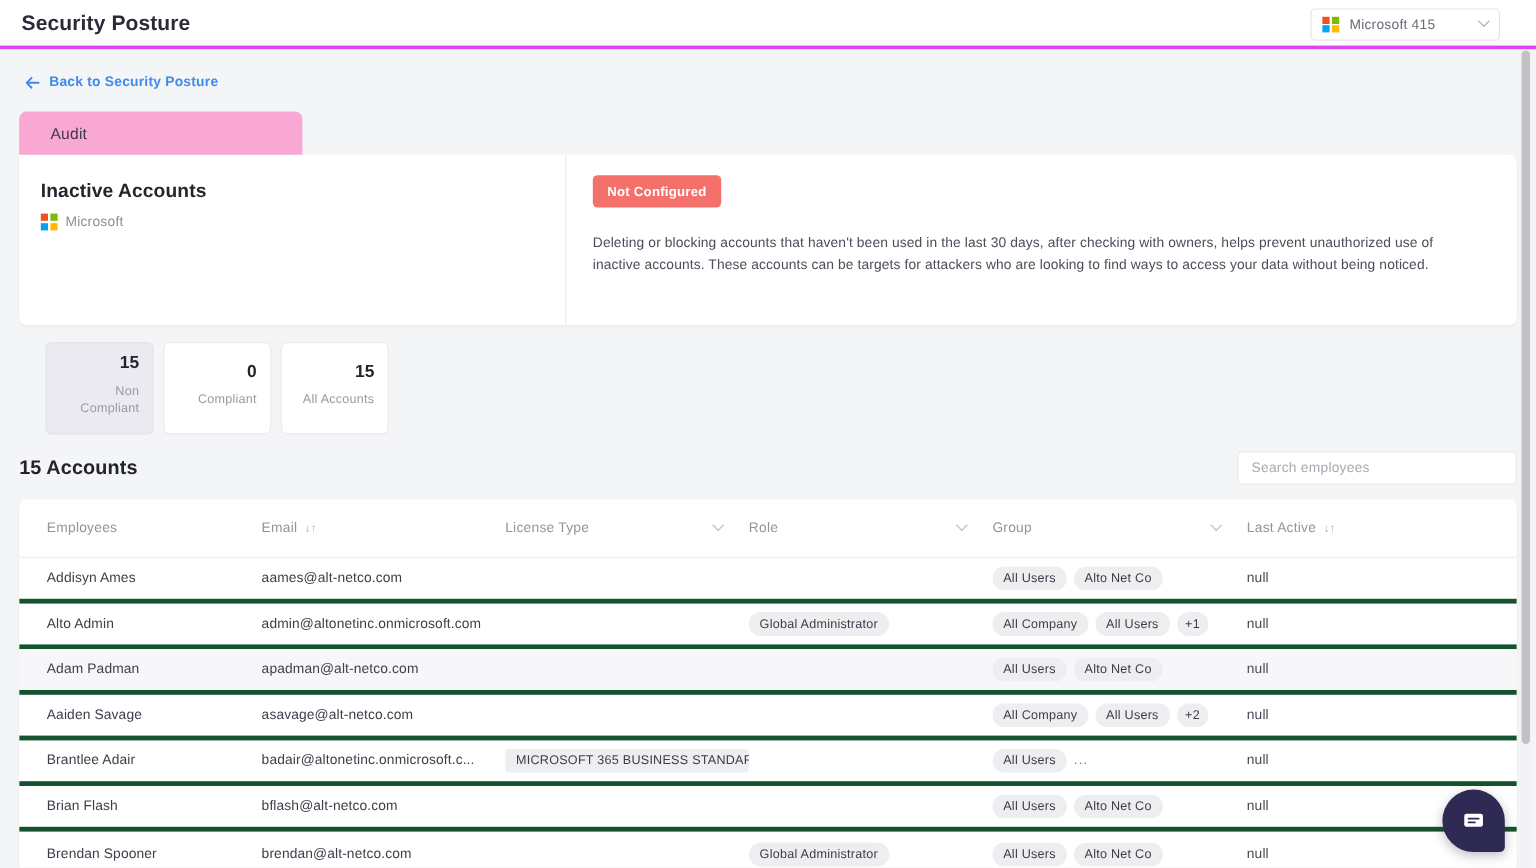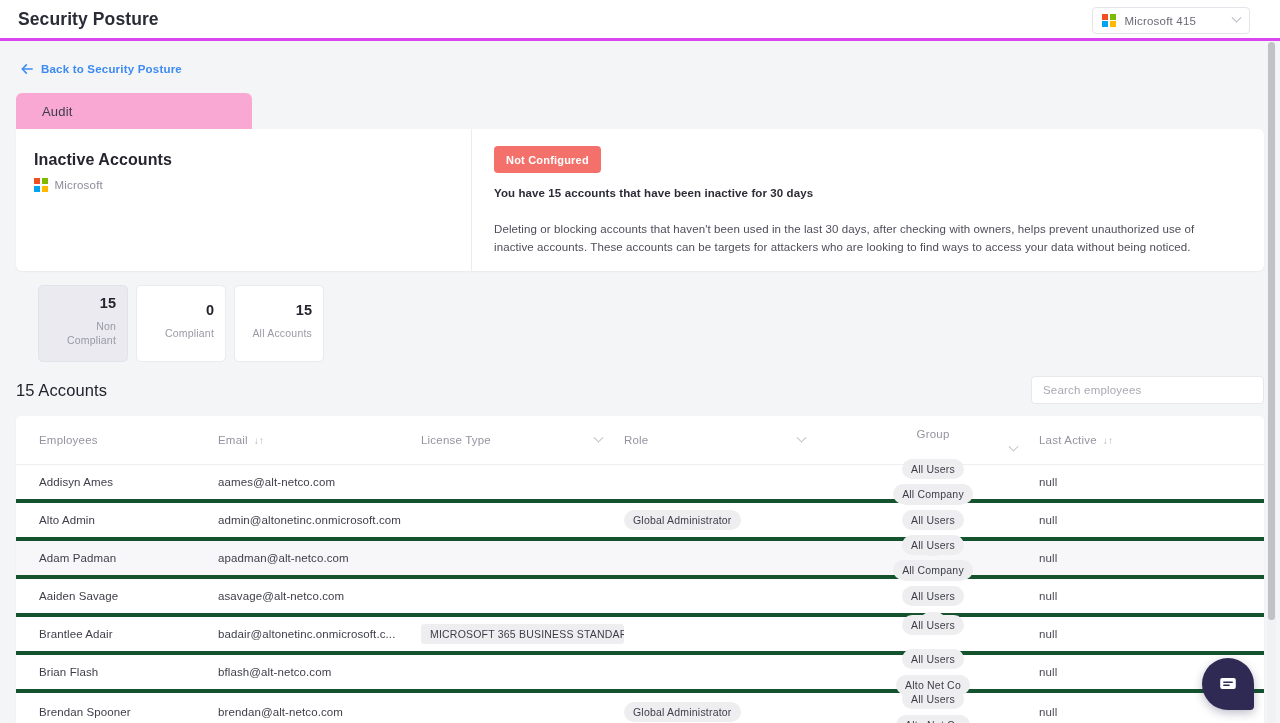--- a/index.html
+++ b/index.html
@@ -86,21 +86,21 @@
     background: #fff; border: 1px solid #eaeaef;
     display: flex; flex-direction: column; align-items: flex-end; justify-content: center;
     padding: 0 11px 4px 6px; cursor: pointer;
   }
   .stat.selected { background: #eaeaf0; border-color: #e2e2e9; }
   .stat-num { font-size: 14.5px; font-weight: 700; color: #24242e; line-height: 1.1; }
   .stat-label { font-size: 10.5px; color: #9a9aa6; text-align: right; line-height: 1.35; margin-top: 7px; letter-spacing: .2px; }
 
   
   .acct-head { display: flex; align-items: center; margin-top: 10px; height: 36px; }
-  .acct-title { font-size: 16.5px; font-weight: 400; color: #23232d; letter-spacing: .1px; }
+  .acct-title { font-size: 16.5px; font-weight: 700; color: #23232d; letter-spacing: .1px; }
   .search-wrap { margin-left: auto; }
   .search-input {
     width: 233px; height: 28px; border: 1px solid #e7e7ec; border-radius: 4px;
     background: #fff; padding: 0 11px;
     font-family: "Liberation Sans", sans-serif; font-size: 11.5px; color: #3a3a46;
     letter-spacing: .2px; outline: none;
   }
   .search-input::placeholder { color: #a9a9b4; }
 
   
@@ -110,21 +110,21 @@
     overflow: hidden;
   }
   .trow { display: flex; align-items: center; height: 38px; border-bottom: 4px solid #14532d; }
   .thead { height: 49px; border-bottom: 1px solid #eeeef1; }
   .trow.alt { background: #f7f7f9; }
   .trow.last { border-bottom: none; }
   .c-emp   { width: 202px; padding-left: 23px; }
   .c-mail  { width: 203px; }
   .c-lic   { width: 203px; overflow: hidden; }
   .c-role  { width: 203px; }
-  .c-grp   { width: 212px; display: flex; align-items: center; gap: 6px; overflow: hidden; flex-direction: column; }
+  .c-grp   { width: 212px; display: flex; align-items: center; gap: 6px; overflow: hidden; }
   .c-last  { flex: 1; }
   .th {
     font-size: 11.5px; color: #9494a0; letter-spacing: .2px;
     display: flex; align-items: center; gap: 6px; cursor: pointer;
   }
   .th .sort { display: inline-flex; gap: 2px; color: #b4b4bd; font-size: 10px; }
   .th .dd {
     margin-left: auto; margin-right: 22px;
     width: 7px; height: 7px; border-right: 1.3px solid #c0c0c8; border-bottom: 1.3px solid #c0c0c8;
     transform: rotate(45deg) translate(-2px,-2px);
@@ -201,21 +201,20 @@
           <i style="background:#f25022"></i>
             <i style="background:#7fba00"></i>
           <i style="background:#00a4ef"></i>
             <i style="background:#ffb900"></i>
         </span>
         <span>Microsoft</span>
       </div>
     </div>
     <div class="detail-right">
       <div class="badge-notconf">Not Configured</div>
-      <div class="detail-lead">You have 15 accounts that have been inactive for 30 days</div>
       <div class="detail-body">Deleting or blocking accounts that haven't been used in the last 30 days, after checking with owners, helps prevent unauthorized use of inactive accounts. These accounts can be targets for attackers who are looking to find ways to access your data without being noticed.</div>
     </div>
   </div>
 
   <div class="stats">
     <div class="stat selected">
       <div class="stat-num">15</div>
       <div class="stat-label">Non Compliant</div>
     </div>
     <div class="stat">

